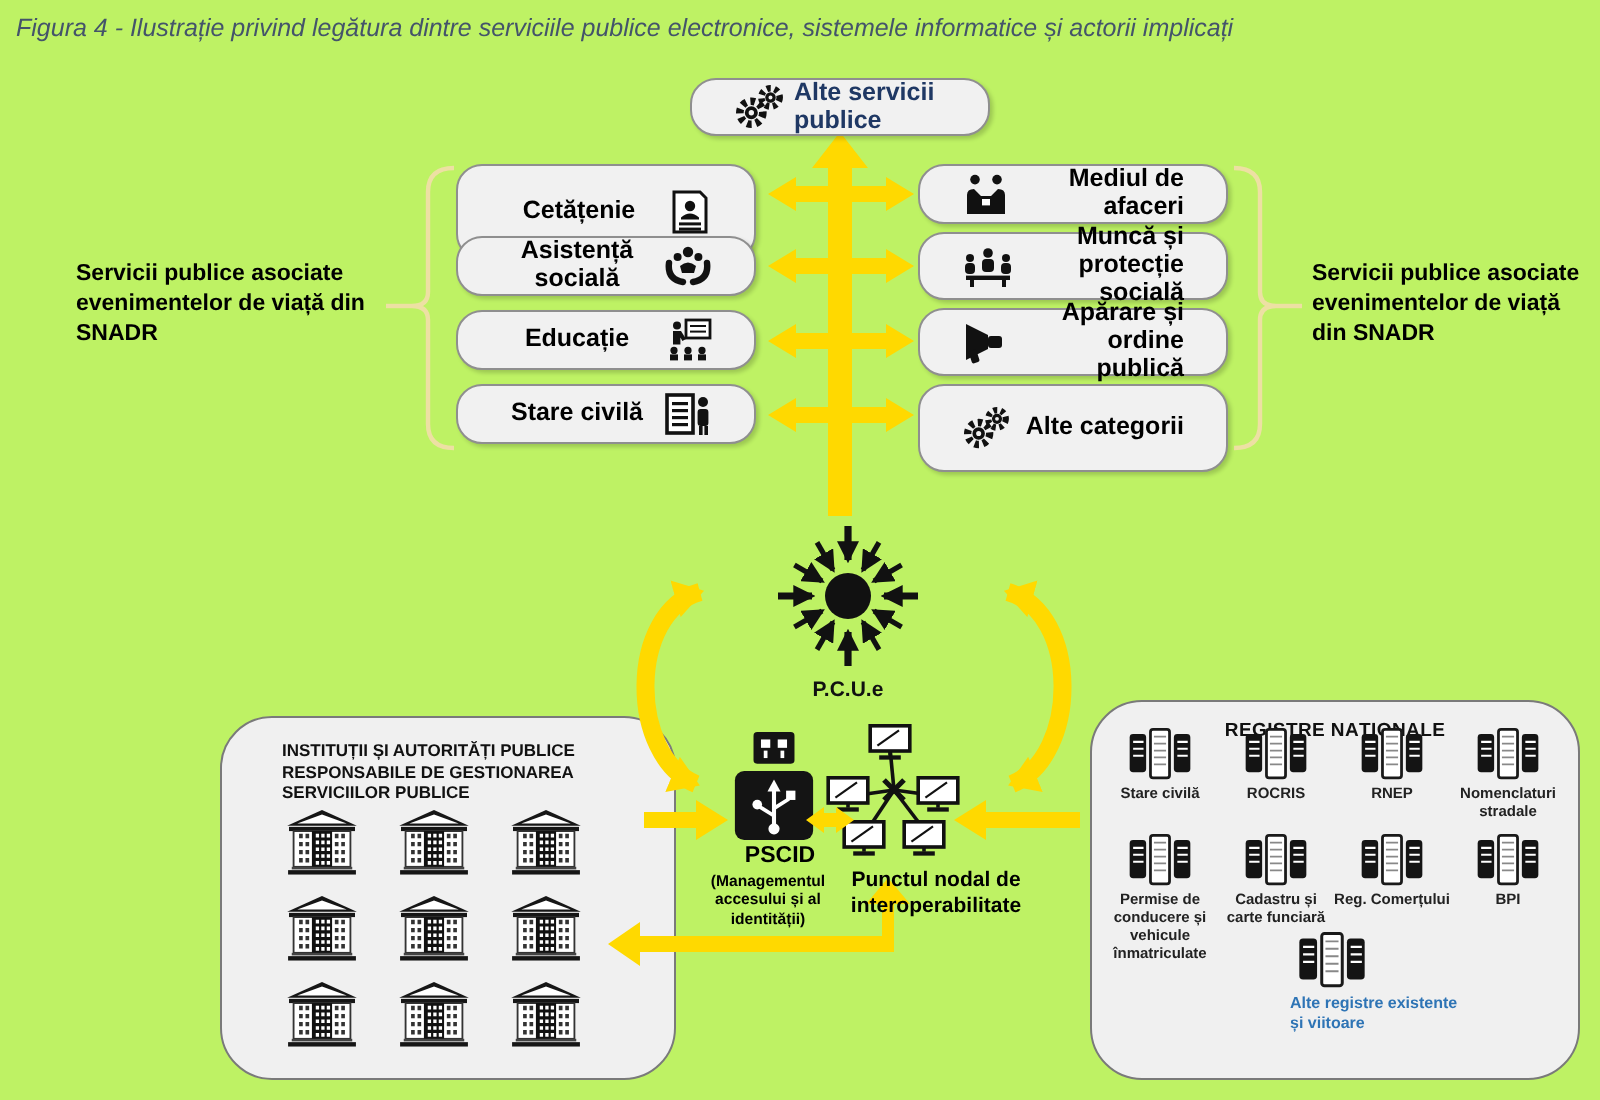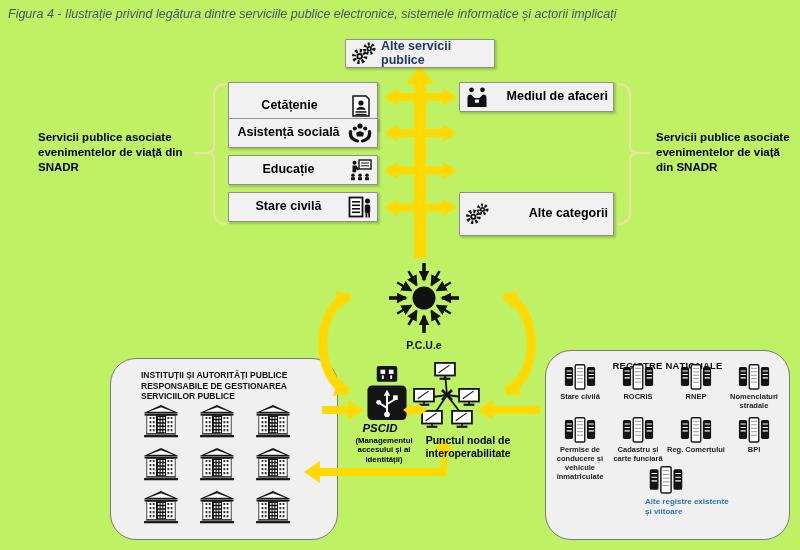--- a/index.html
+++ b/index.html
@@ -4,22 +4,22 @@
 <style>
   * { margin:0; padding:0; box-sizing:border-box; }
   html,body { width:800px; height:550px; background:#fff; overflow:hidden;
               font-family:"Liberation Sans", sans-serif; }
   #stage { position:relative; width:800px; height:550px; background:#bef264; }
 
   .fig-title { position:absolute; left:8px; top:7px; width:780px;
                font-style:italic; font-size:12.5px; color:#44546A; }
 
   .svc-box { position:absolute; background:#f1f1f1; border:1.4px solid #8f8f8f;
-             border-radius:1px; display:flex; align-items:center; gap:5px;
-             font-weight:bold; font-size:12.5px; color:#000; padding:0 5px;
+             border-radius:13px; display:flex; align-items:center; gap:5px;
+             font-weight:bold; font-size:12.5px; color:#000; padding:0 21px;
              box-shadow:1.5px 1.5px 2px rgba(0,0,0,.18); z-index:6; }
   .svc-box .lbl { flex:1; line-height:1.1; }
   .box-l .lbl { text-align:center; }
   .box-r .lbl { text-align:right; }
   .top-box { left:345px; top:39px; width:150px; height:29px; justify-content:center; }
   .top-box .lbl { flex:0 1 auto; color:#1F3864; font-size:12.5px; }
 
   .note { position:absolute; font-weight:bold; font-size:11.5px; color:#000;
           line-height:1.3; z-index:6; }
 
@@ -51,22 +51,22 @@
              text-align:center; line-height:1.2; }
   #reg-special { position:absolute; left:645px; top:466px; width:84px; z-index:3;
                  display:flex; flex-direction:column; }
   #reg-special .reg-ic { width:34px; height:28px; margin-left:4px; }
   #reg-special .reg-lbl { color:#2E74B5; font-size:8px; text-align:left; margin-top:3px; }
 
   .hub-lbl { position:absolute; left:394px; top:339px; width:60px; text-align:center;
              font-weight:bold; font-size:10.5px; color:#111; z-index:6; }
 
   #pscid-ic { position:absolute; left:366px; top:366px; width:42px; height:54px; z-index:4; }
-  #pscid-lbl { position:absolute; left:340px; top:422px; width:80px; text-align:center;
-               font-weight:bold; font-size:11.5px; z-index:6;font-style:italic; }
+  #pscid-lbl { position:absolute; left:350px; top:422px; width:80px; text-align:center;
+               font-weight:bold; font-size:11.5px; z-index:6; }
   #pscid-sub { position:absolute; left:340px; top:436px; width:88px; text-align:center;
                font-weight:bold; font-size:7.8px; line-height:1.2; z-index:6; }
 
   #nodal-ic { position:absolute; left:410px; top:358px; width:80px; height:74px; z-index:4; }
   #nodal-lbl { position:absolute; left:412px; top:434px; width:112px; text-align:center;
                font-weight:bold; font-size:10.5px; line-height:1.2; z-index:6; }
 
   .ic { flex:0 0 auto; }
 </style>
 </head>
@@ -237,20 +237,42 @@
 
   <div class="svc-box box-r" style="left:459px;top:82px;width:155px;height:30px;">
     <svg class="ic" width="24" height="22" viewBox="0 0 24 22">
       <circle cx="6.5" cy="3.8" r="2.4" fill="#111"></circle>
       <circle cx="17.5" cy="3.8" r="2.4" fill="#111"></circle>
       <path d="M2.5,21 v-9.5 q0,-3 3.5,-3 l3.5,3.5 h5 l3.5,-3.5 q3.5,0 3.5,3 V21 z" fill="#111"></path>
       <rect x="10" y="13.5" width="4" height="3.2" fill="#fff"></rect>
     </svg>
     <span class="lbl">Mediul de afaceri</span>
   </div>
+  <div class="svc-box box-r" style="left:459px;top:116px;width:155px;height:34px;">
+    <svg class="ic" width="26" height="22" viewBox="0 0 26 22">
+      <circle cx="4" cy="7" r="2" fill="#111"></circle>
+      <circle cx="13" cy="4.5" r="2.4" fill="#111"></circle>
+      <circle cx="22" cy="7" r="2" fill="#111"></circle>
+      <rect x="1.5" y="9.5" width="5" height="5.5" rx="2" fill="#111"></rect>
+      <rect x="10" y="7.5" width="6" height="6.5" rx="2" fill="#111"></rect>
+      <rect x="19.5" y="9.5" width="5" height="5.5" rx="2" fill="#111"></rect>
+      <rect x="2" y="15.8" width="22" height="2.2" fill="#111"></rect>
+      <rect x="4" y="18" width="2" height="3.5" fill="#111"></rect>
+      <rect x="20" y="18" width="2" height="3.5" fill="#111"></rect>
+    </svg>
+    <span class="lbl">Muncă și protecție socială</span>
+  </div>
+  <div class="svc-box box-r" style="left:459px;top:154px;width:155px;height:34px;">
+    <svg class="ic" width="22" height="22" viewBox="0 0 22 22">
+      <polygon points="2,2 13,7.5 13,14.5 2,20" fill="#111"></polygon>
+      <rect x="13" y="8" width="7" height="6" rx="1.5" fill="#111"></rect>
+      <rect x="4" y="15" width="4" height="6.5" rx="1" fill="#111" transform="rotate(-18 6 18)"></rect>
+    </svg>
+    <span class="lbl">Apărare și ordine publică</span>
+  </div>
   <div class="svc-box box-r" style="left:459px;top:192px;width:155px;height:44px;">
     <svg class="ic" width="24" height="22" viewBox="0 0 26 24">
         <use href="#sym-gears"></use>
       </svg>
     <span class="lbl">Alte categorii</span>
   </div>
 
   <div class="note" style="left:38px;top:130px;width:172px;">Servicii publice asociate evenimentelor de viață din SNADR</div>
   <div class="note" style="left:656px;top:130px;width:138px;">Servicii publice asociate evenimentelor de viață din SNADR</div>
 

